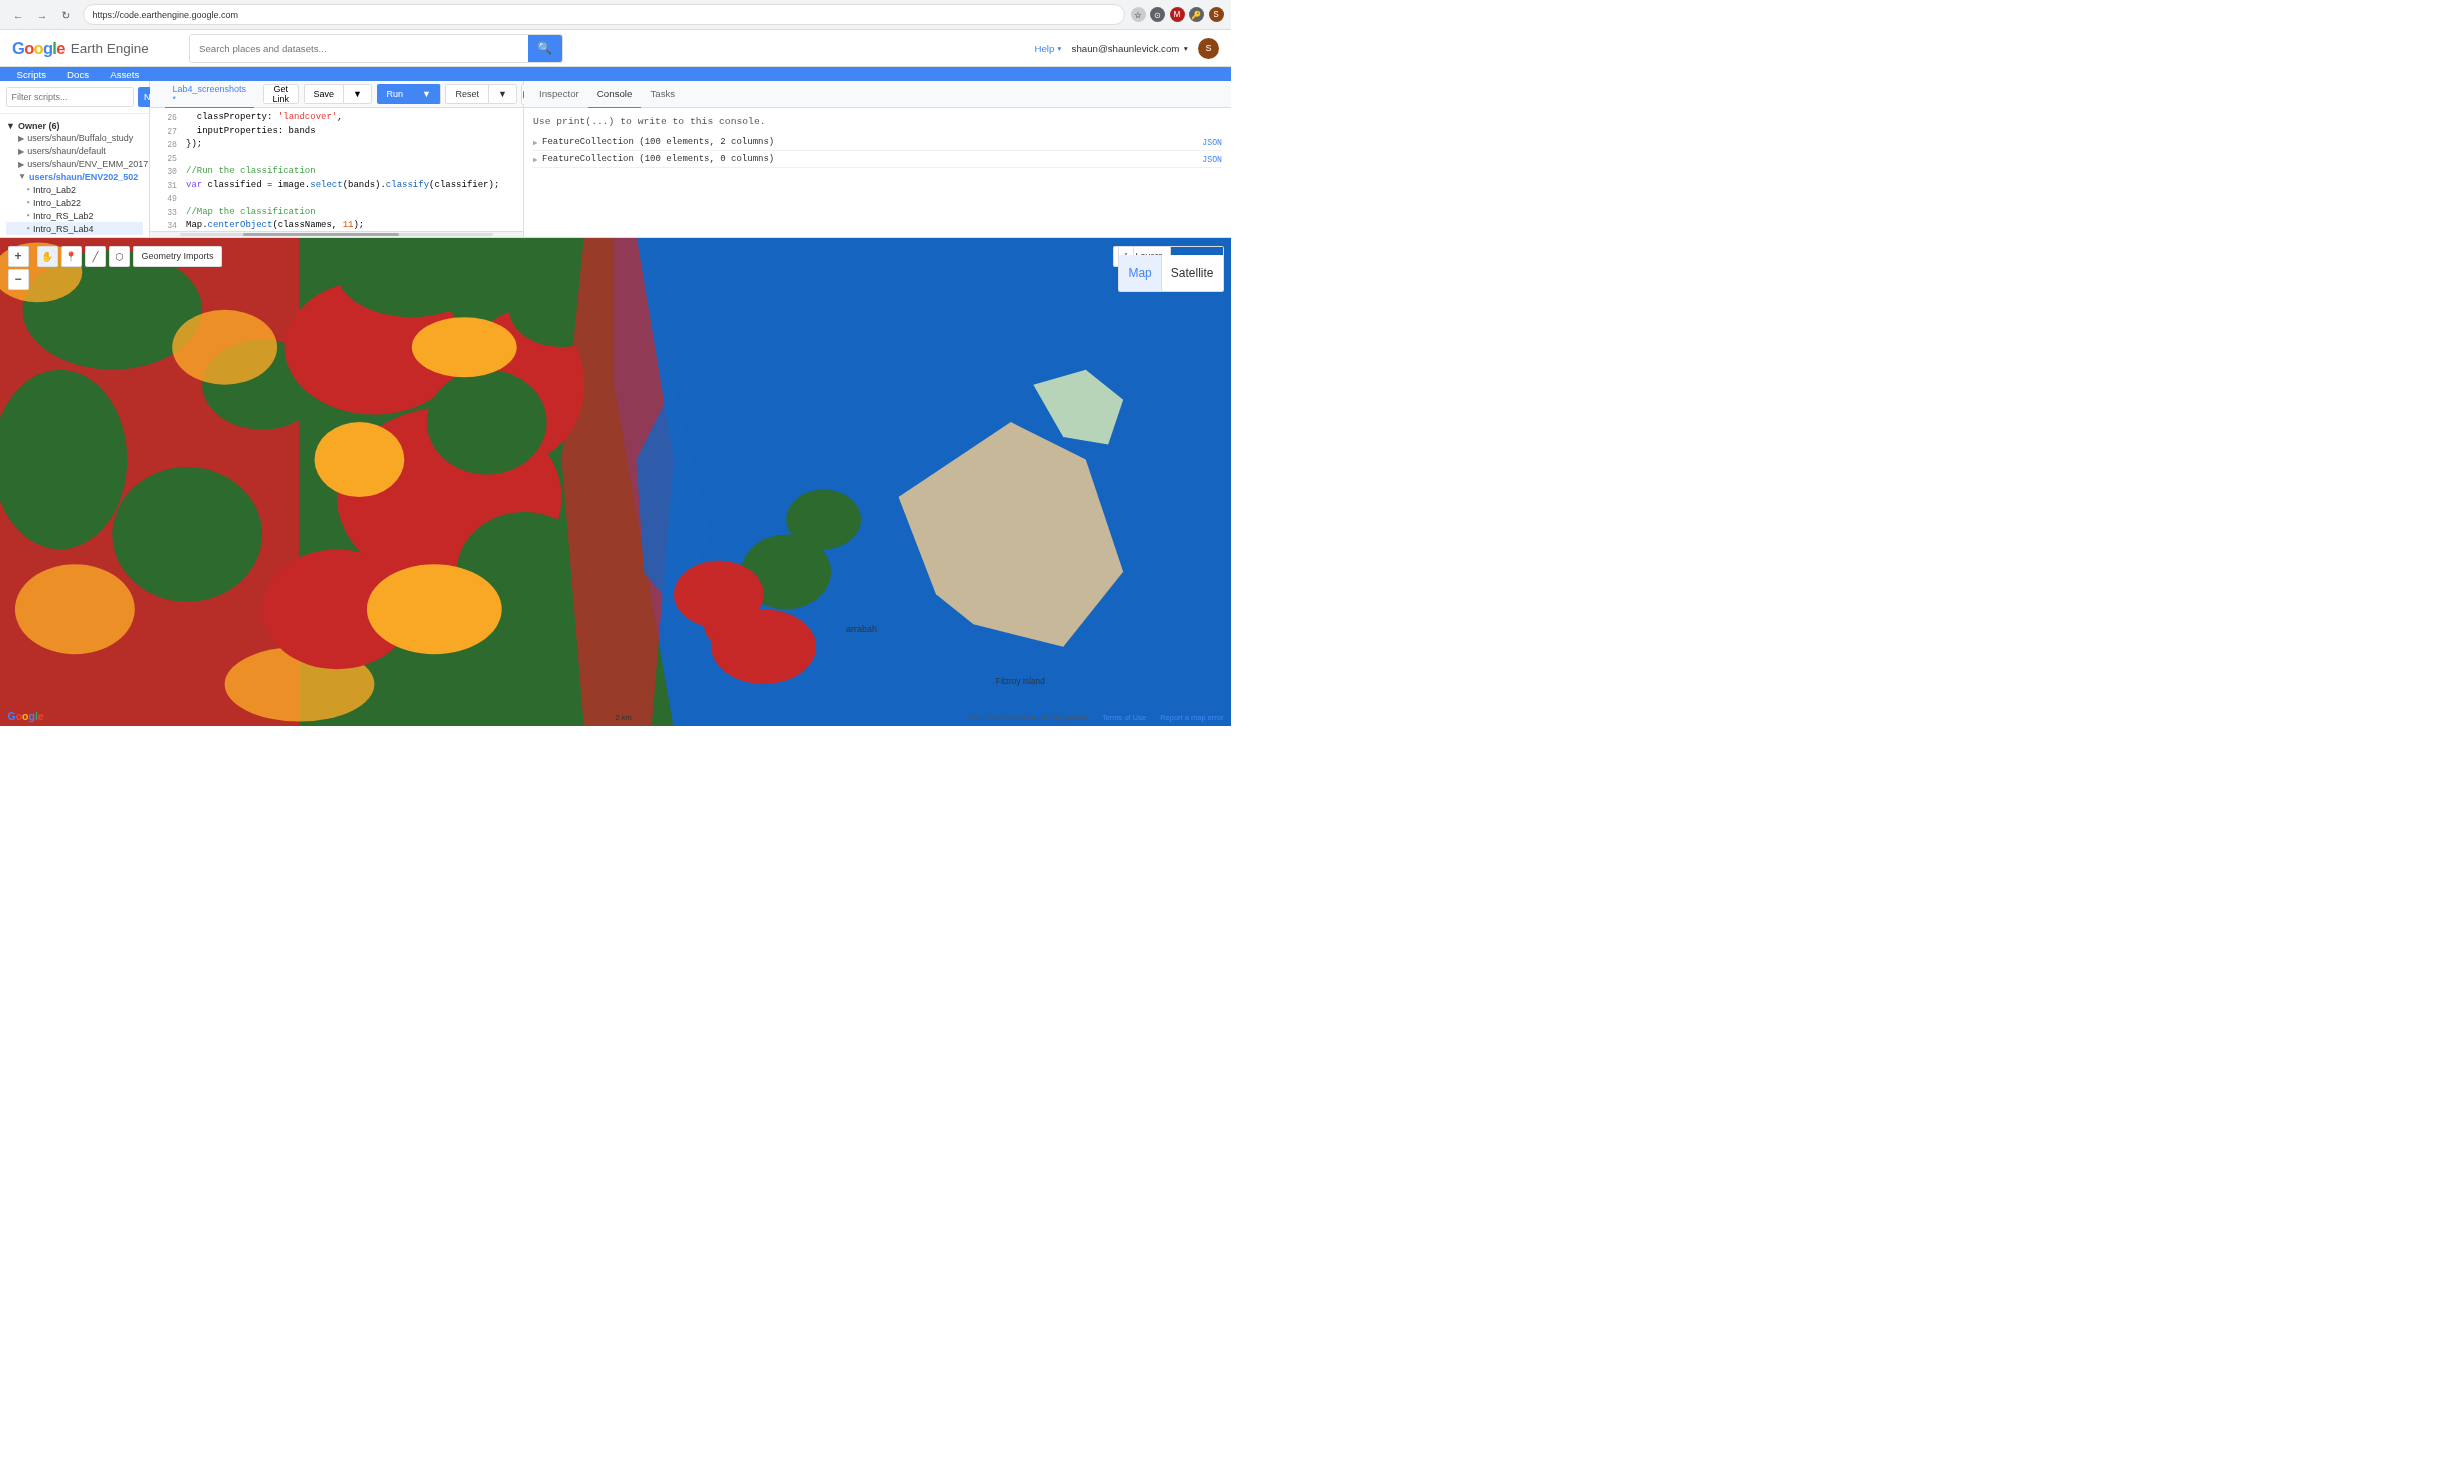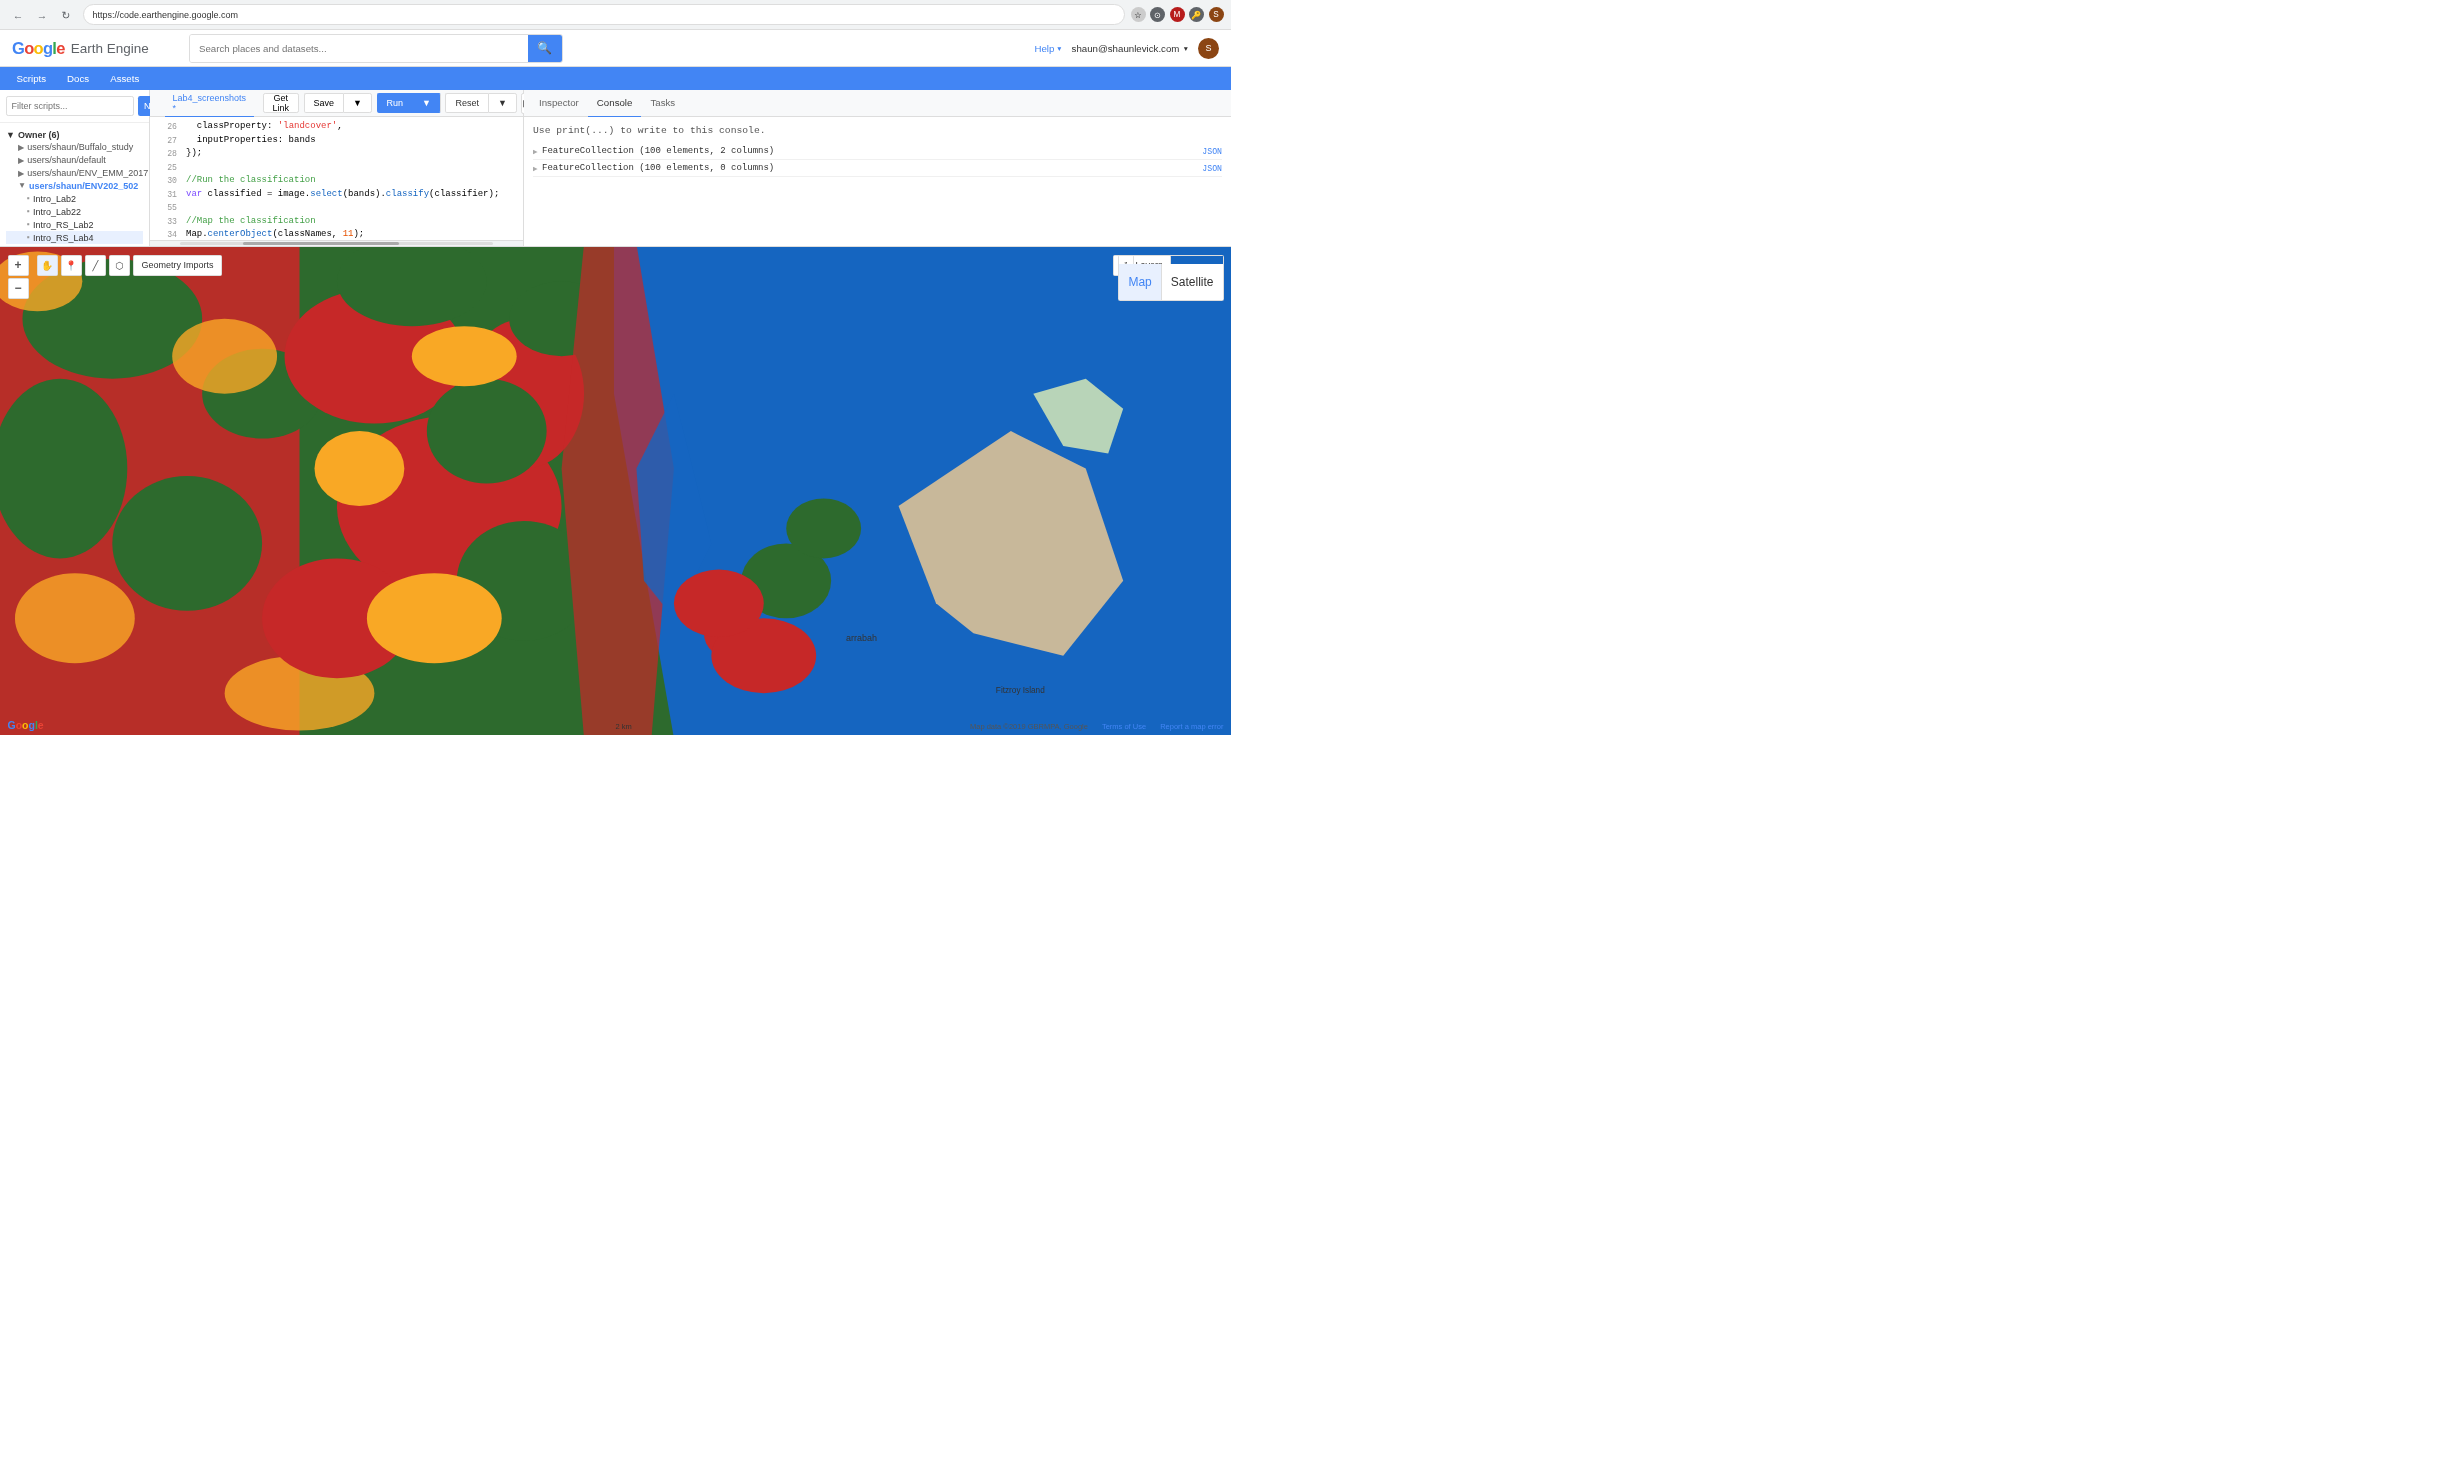--- a/index.html
+++ b/index.html
@@ -81,21 +81,21 @@
       display: flex; align-items: center; justify-content: center;
       color: #fff; font-size: 12px;
     }
     .header-right { margin-left: auto; display: flex; align-items: center; gap: 9px; }
     .help-btn { font-size: 9.7px; color: #4285f4; cursor: pointer; display: flex; align-items: center; gap: 1.5px; }
     .user-email { font-size: 9.7px; color: #333; display: flex; align-items: center; gap: 3px; cursor: pointer; }
     .user-avatar { width: 21px; height: 21px; border-radius: 50%; background: #8b4513; display:flex; align-items:center; justify-content:center; color:#fff; font-size:9px; }
 
     
     .nav-tabs {
-      height: 23px;
+      height: 14px;
       background: #4285f4;
       display: flex;
       align-items: center;
       padding: 0 6px;
     }
     .nav-tab {
       padding: 0 10.5px;
       height: 27px;
       display: flex; align-items: center;
       color: #fff;
@@ -535,21 +535,21 @@
           <span class="line-num">30</span>
           <span class="line-content"><span class="cmt">//Run the classification</span></span>
         </div>
 
         <div class="code-line">
           <span class="line-num">31</span>
           <span class="line-content"><span class="kw">var</span> classified = image.<span class="fn">select</span>(bands).<span class="fn">classify</span>(classifier);</span>
         </div>
 
         <div class="code-line">
-          <span class="line-num">55</span>
+          <span class="line-num">49</span>
           <span class="line-content"> </span>
         </div>
 
         <div class="code-line">
           <span class="line-num">33</span>
           <span class="line-content"><span class="cmt">//Map the classification</span></span>
         </div>
 
         <div class="code-line">
           <span class="line-num">34</span>

